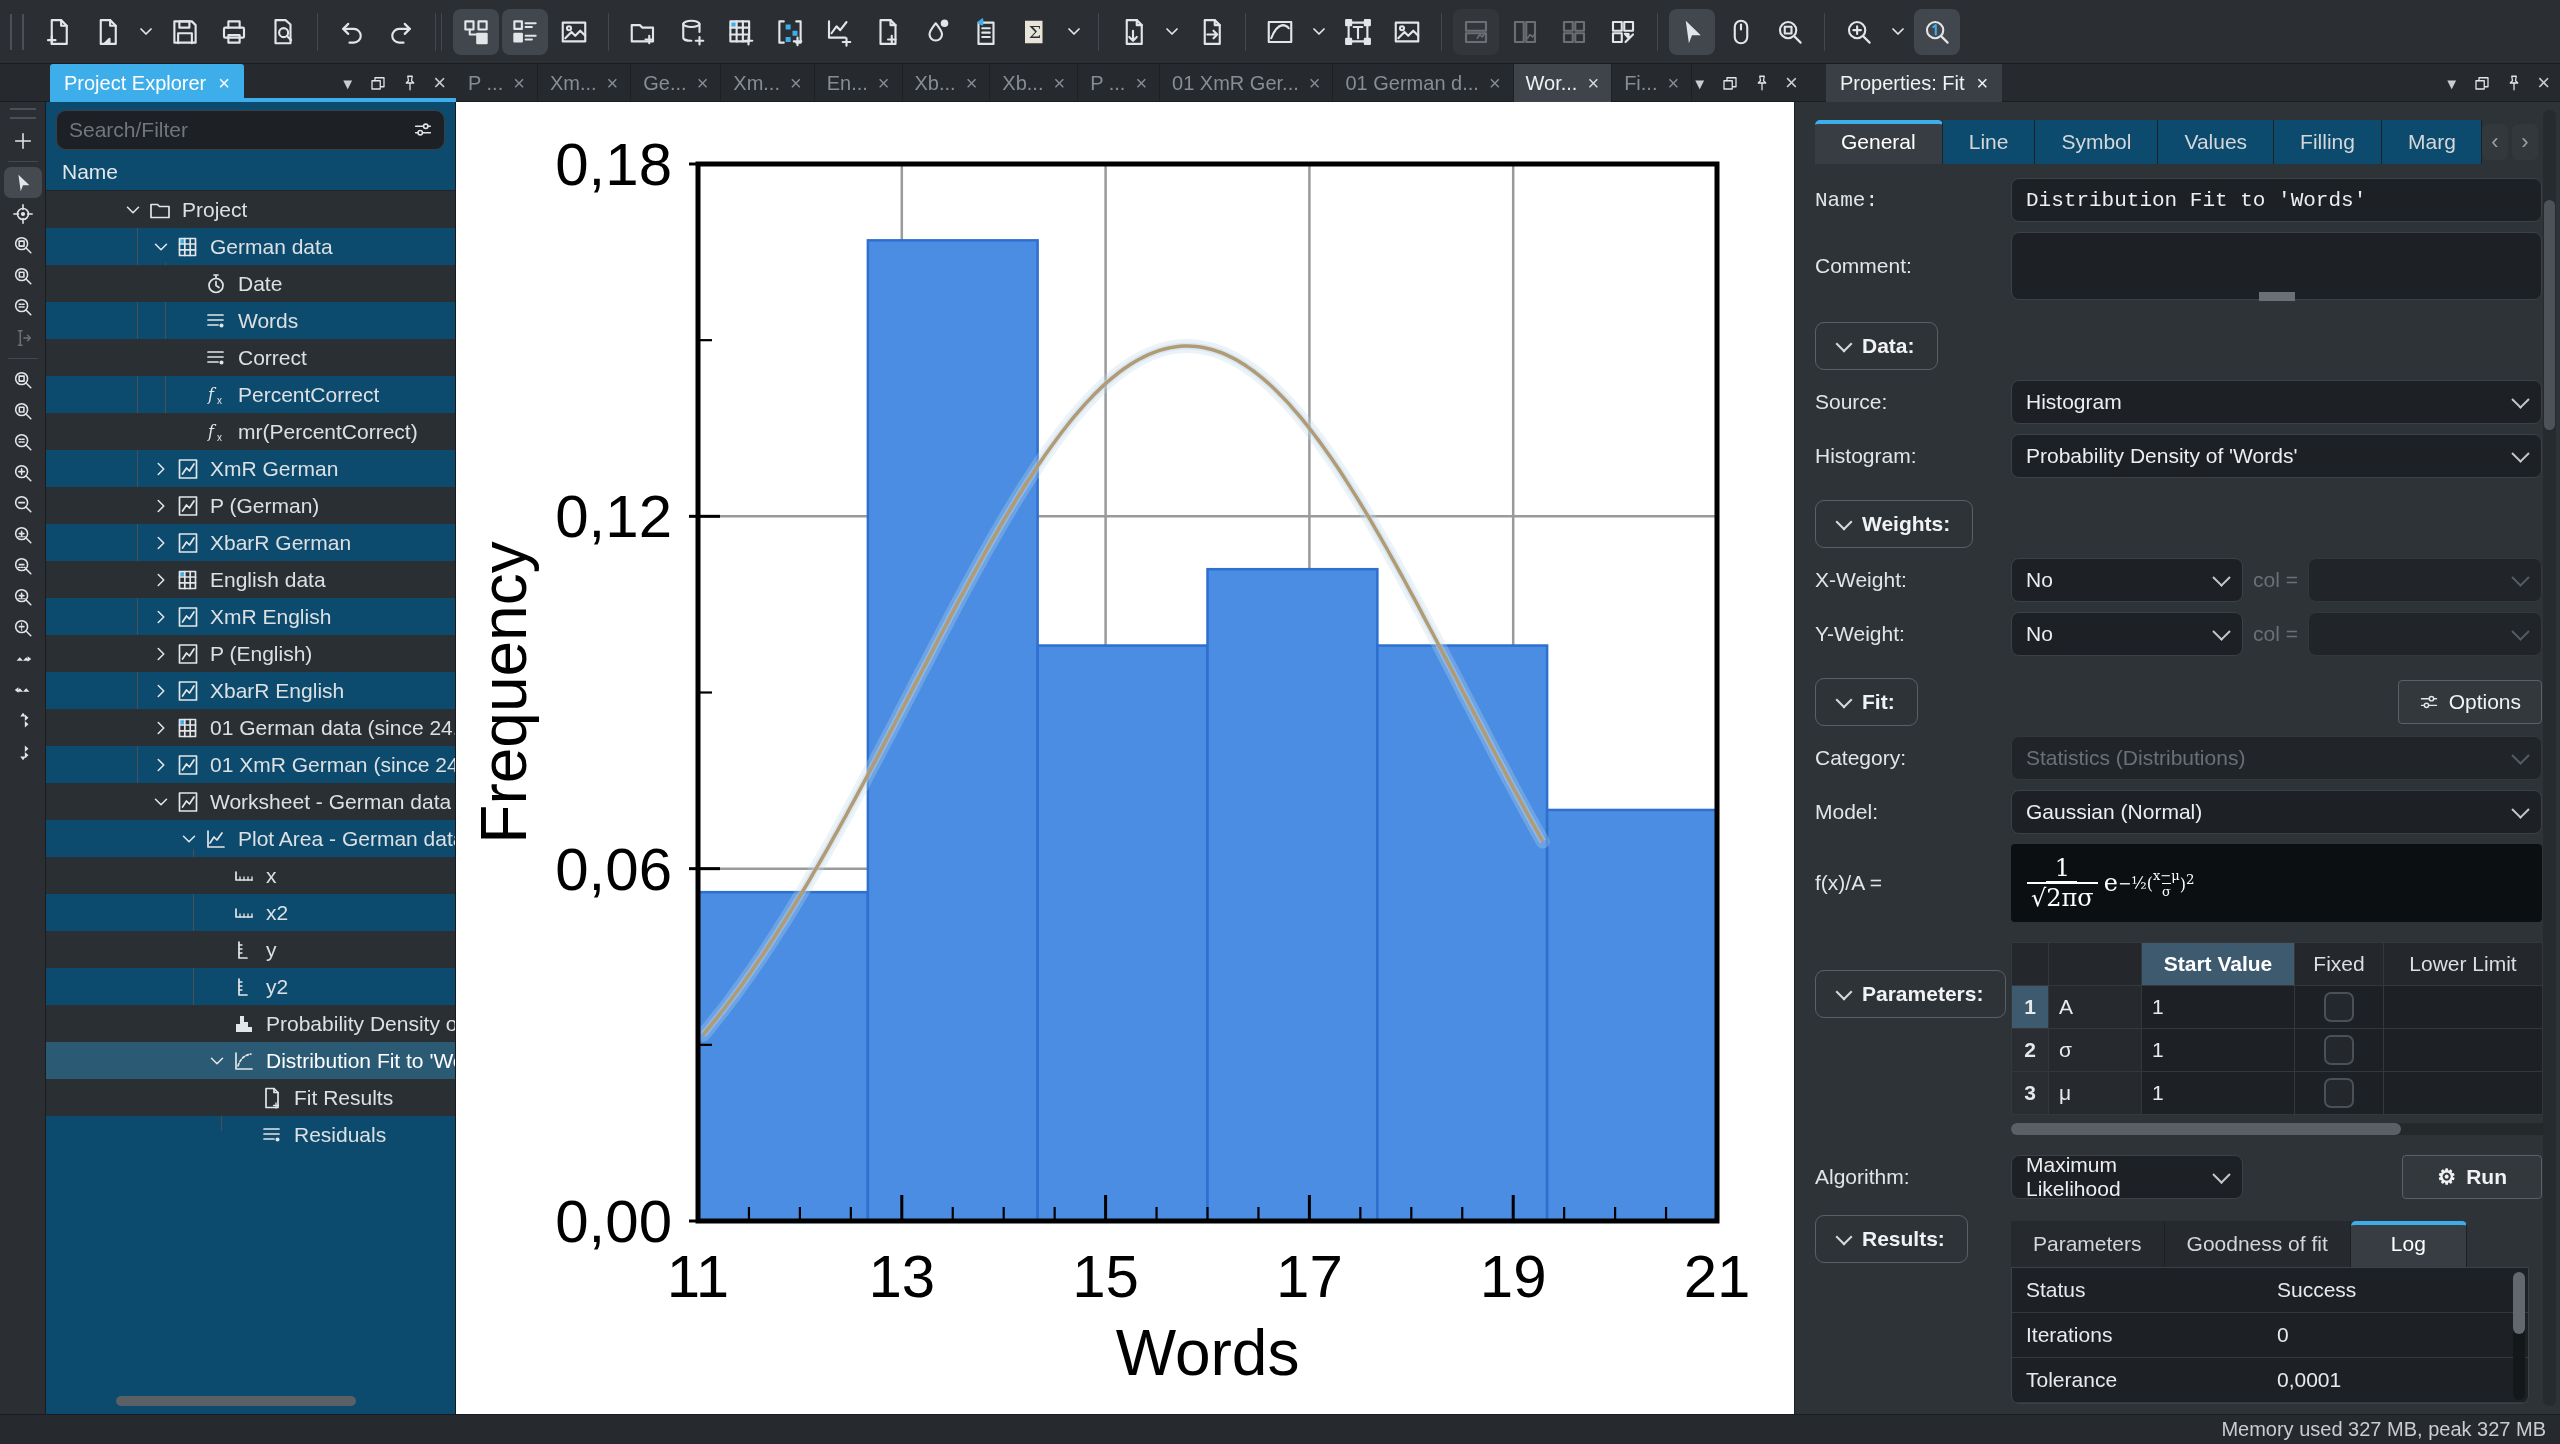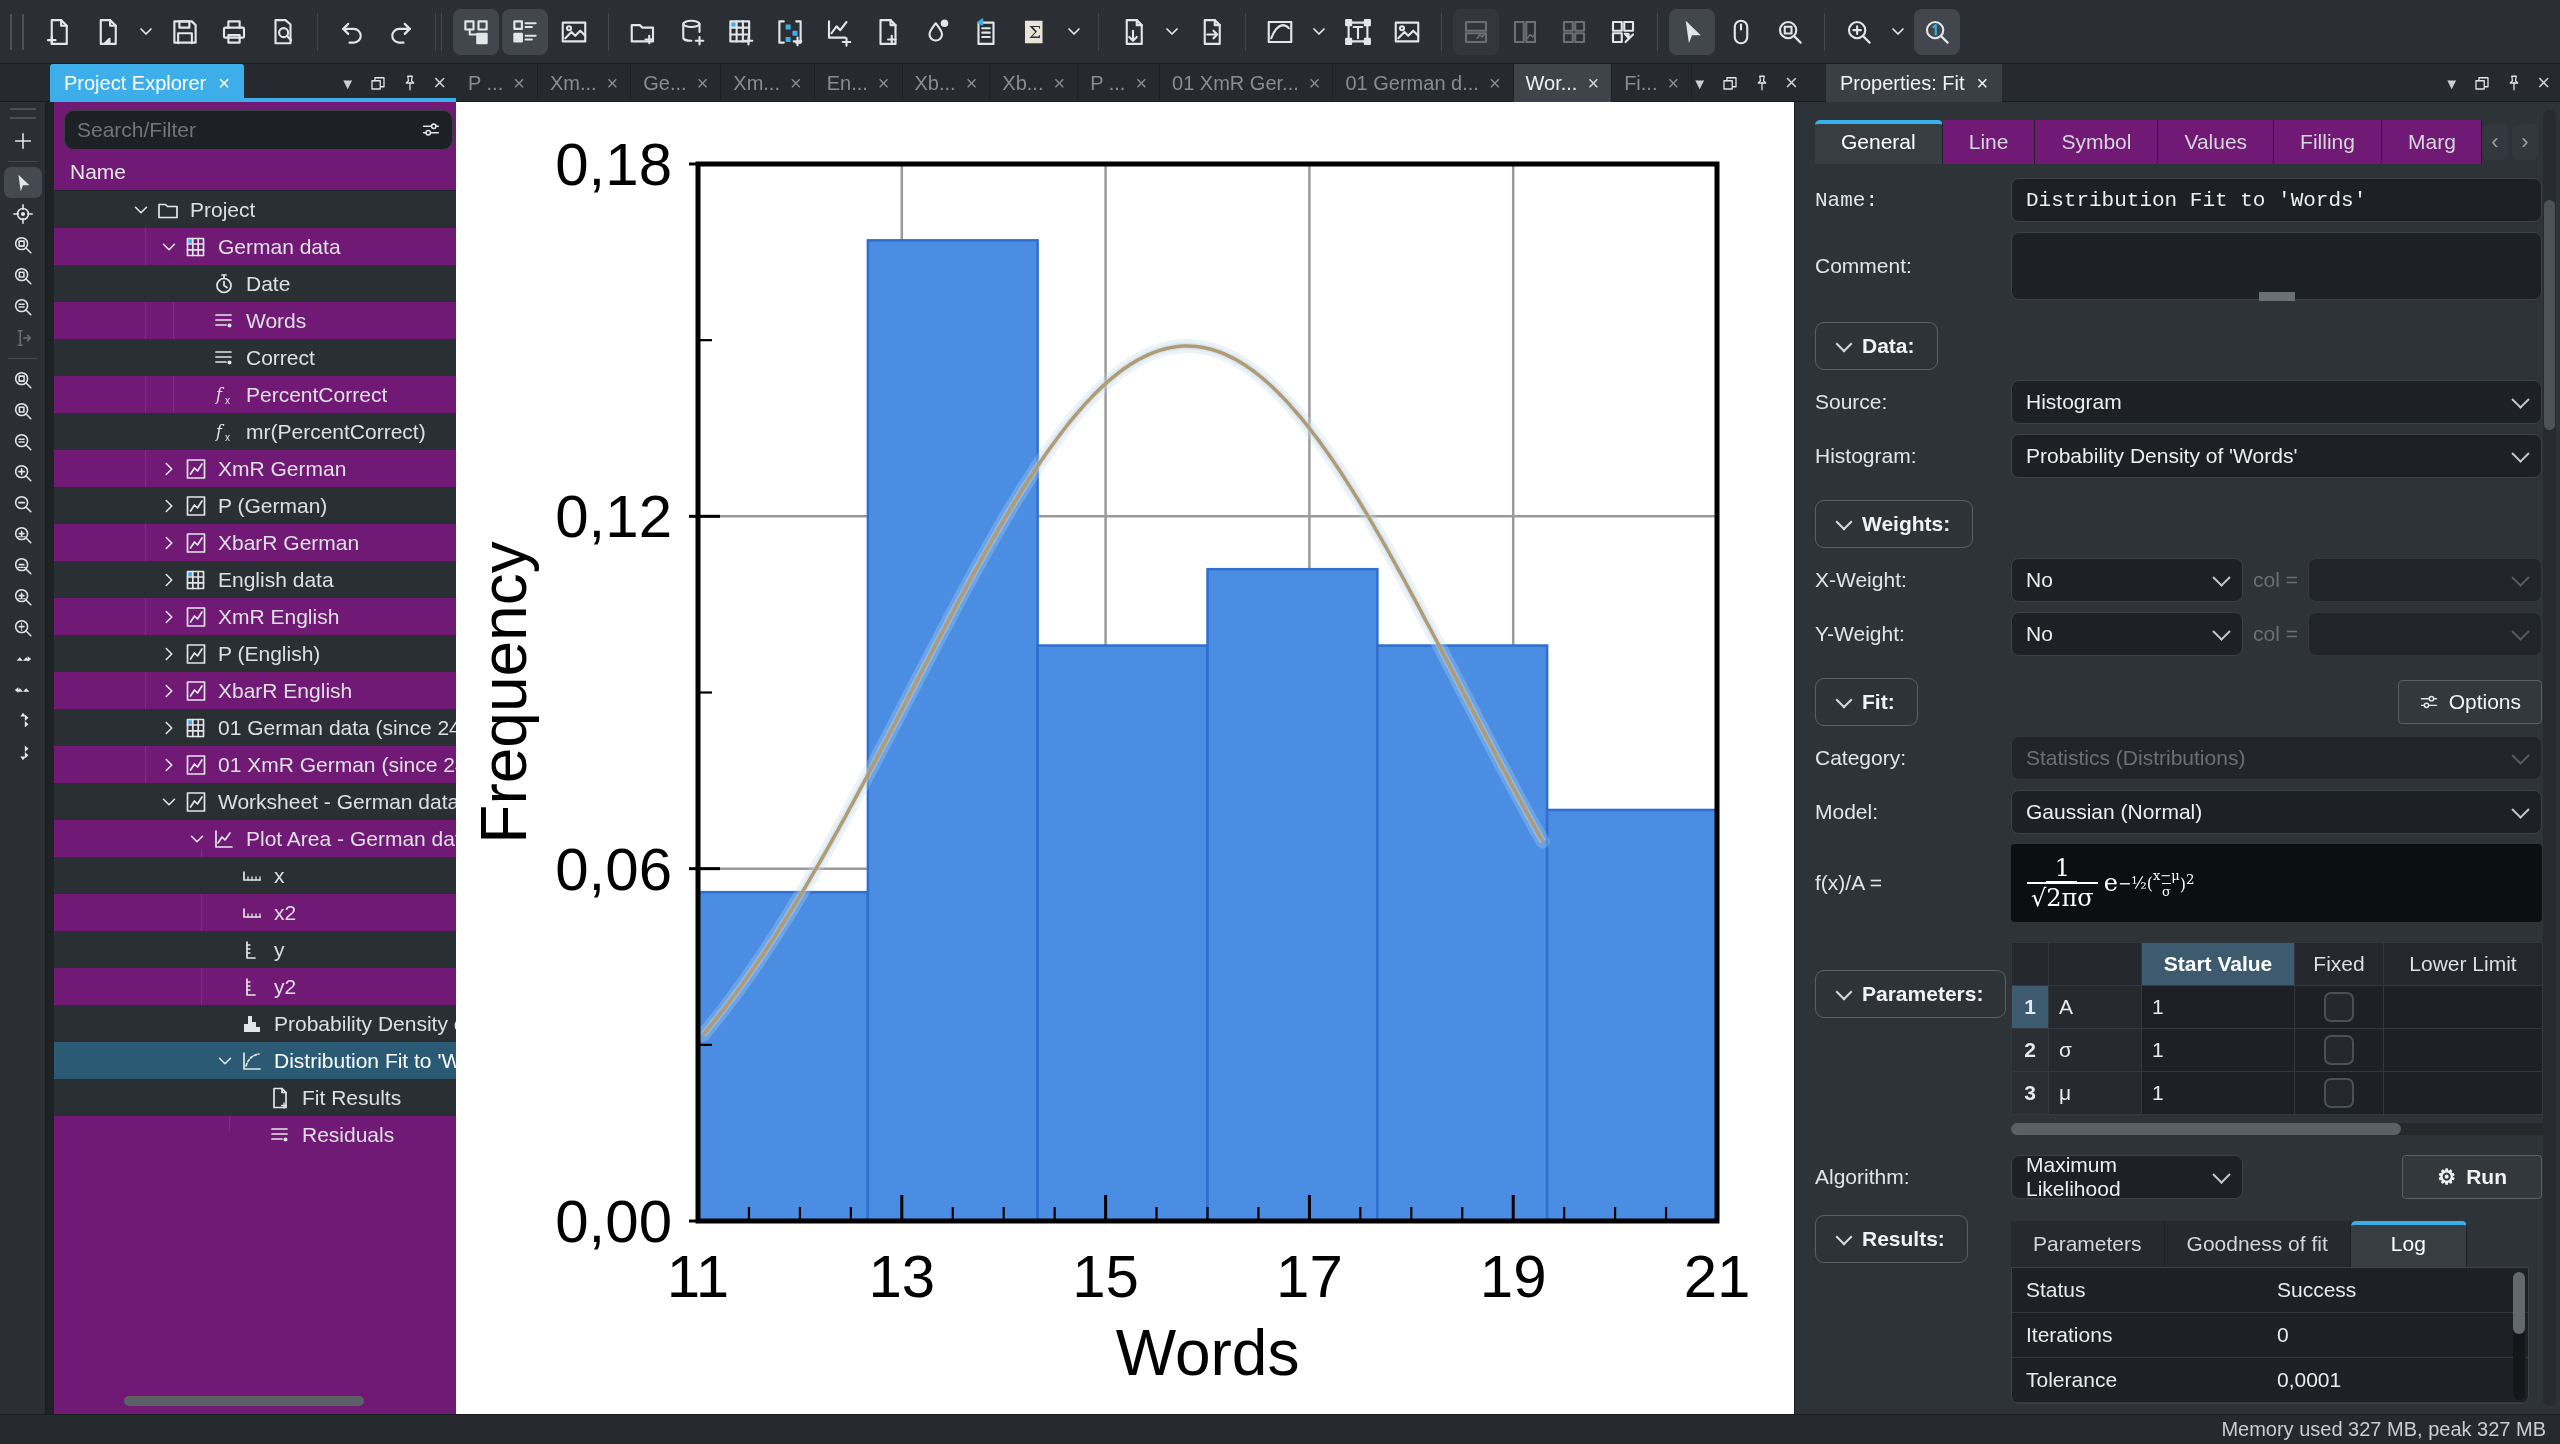--- a/index.html
+++ b/index.html
@@ -42,21 +42,21 @@
   
   #sidebar{left:0;top:102px;width:46px;height:1312px;background:#2b2f34;border-right:1px solid #1a1d20;
            display:flex;flex-direction:column;align-items:center;box-sizing:border-box;padding-top:2px;}
   .sbhandle{width:26px;height:7px;border-top:2px solid #4a5055;border-bottom:2px solid #4a5055;margin:4px 0 6px;}
   .sb{width:38px;height:31px;border:none;background:transparent;border-radius:7px;display:flex;
       align-items:center;justify-content:center;padding:0;}
   .sb.pressed{background:#454a50;}
   .sb.dim{opacity:.35;}
   .sbsep{width:30px;height:1px;background:#43484e;margin:5px 0;}
   
-  #projpanel{left:54px;top:102px;width:410px;height:1312px;background:#701a75;border-right:1px solid #17191c;
+  #projpanel{left:46px;top:102px;width:410px;height:1312px;background:#0c4a6e;border-right:1px solid #17191c;
              box-sizing:border-box;overflow:hidden;}
   #searchwrap{margin:8px 10px 0;display:flex;align-items:center;background:#1d2125;border:1px solid #3a3f45;
               border-radius:10px;height:40px;padding:0 10px;box-sizing:border-box;}
   #searchwrap input{flex:1;background:transparent;border:none;outline:none;color:#dfe2e4;font-size:21px;
                     font-family:"Liberation Sans",sans-serif;}
   #searchwrap input::placeholder{color:#70767c;}
   #namehdr{height:36px;display:flex;align-items:center;padding:0 16px;border-bottom:1px solid #202428;
            color:#e4e7e9;font-size:21px;margin-top:4px;}
   #tree{position:relative;}
   .trow{height:37px;display:flex;align-items:center;font-size:21px;color:#dde0e2;white-space:nowrap;position:relative;}
@@ -75,21 +75,21 @@
   #worksheet{left:456px;top:102px;width:1338px;height:1312px;background:#ffffff;box-sizing:border-box;}
   #plot{width:1338px;height:1312px;display:block;}
   .ptick{font-family:"Liberation Sans",sans-serif;font-size:60px;fill:#000;}
   .ptitle{font-family:"Liberation Sans",sans-serif;font-size:64px;fill:#000;}
   
   #proppanel{left:1795px;top:102px;width:765px;height:1312px;background:#2e3338;box-sizing:border-box;
              overflow:hidden;padding:12px 18px 0 20px;}
   #pvscroll{position:absolute;left:2543px;top:110px;width:13px;height:1296px;background:#272b2f;border-radius:6px;}
   #pvscroll .thumb{position:absolute;left:1px;top:90px;width:11px;height:230px;background:#4c5257;border-radius:6px;}
   .proptabs{display:flex;align-items:flex-end;height:50px;position:relative;margin-right:60px;}
-  .ptab{padding:10px 26px;background:#701a75;color:#d4d7d9;font-size:21px;border-right:1px solid #1e2124;}
+  .ptab{padding:10px 26px;background:#0c4a6e;color:#d4d7d9;font-size:21px;border-right:1px solid #1e2124;}
   .ptab.active{background:#383d43;color:#fff;border-top:4px solid #3daee9;border-radius:5px 5px 0 0;padding-top:6px;}
   .ptab.clip{max-width:64px;overflow:hidden;}
   .ptabscroll{position:absolute;right:-56px;bottom:4px;display:flex;gap:4px;}
   .ptabscroll span{width:26px;height:36px;background:#33383d;border-radius:6px;display:flex;align-items:center;
                    justify-content:center;color:#9aa0a5;font-size:22px;}
   .prow{display:flex;align-items:center;margin-top:10px;}
   .plabel{width:196px;flex:0 0 196px;color:#e2e5e7;}
   .field{flex:1;height:44px;background:#1d2125;border:1px solid #3c4147;border-radius:8px;display:flex;
          align-items:center;padding:0 14px;box-sizing:border-box;color:#eceeef;}
   .field.disabled{color:#6a7076;border-color:#33383d;background:#212529;}

